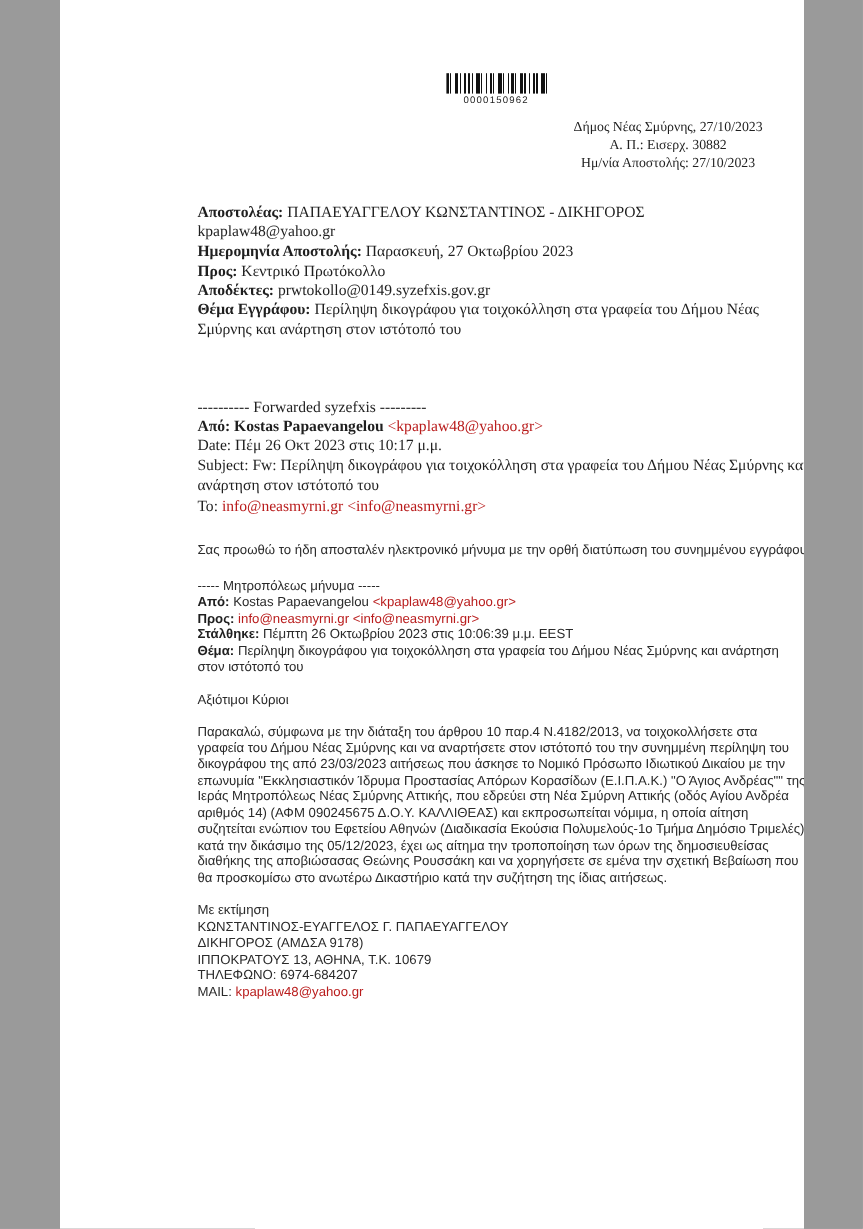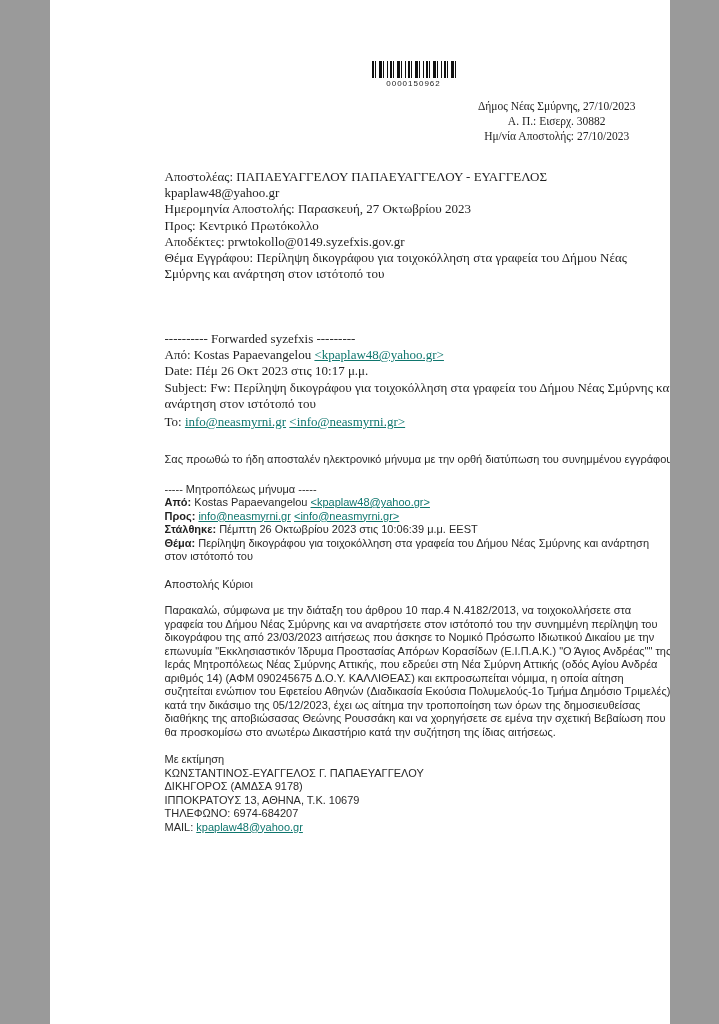--- a/index.html
+++ b/index.html
@@ -32,29 +32,29 @@
     font-family:"Liberation Serif",serif;
     font-size:11.5px;line-height:15px;
     text-align:center;color:#1f1f1f;
   }
   
   .hdr{
     position:absolute;left:115px;top:169px;width:502px;
     font-family:"Liberation Serif",serif;
     font-size:13px;line-height:16.2px;color:#1f1f1f;
   }
-  .hdr b,.fwd b{font-weight:normal;}
+  .hdr b,.fwd b{font-weight:bold;}
   
   .fwd{
     position:absolute;left:115px;top:331px;width:515px;
     font-family:"Liberation Serif",serif;
     font-size:13px;line-height:16.2px;color:#1f1f1f;
   }
   .fwd .to-line{margin-top:2px;}
-  a.doclink{color:#0f766e;text-decoration:underline;}
+  a.doclink{color:#b91c1c;}
   
   .sansbody{
     position:absolute;left:115px;top:453px;width:508px;
     font-family:"Liberation Sans",sans-serif;
     font-size:11px;line-height:13.5px;color:#2a2a2a;
   }
   .sansbody .blk-intro{margin:0 0 16px 0;}
   .sansbody .blk-fwdhdr{margin:0 0 14px 0;}
   .sansbody .blk-salutation{margin:0 0 13px 0;}
   .sansbody .blk-paragraph{margin:0 0 14px 0;}
@@ -73,21 +73,21 @@
 
   <div class="stamp">
     <div>Δήμος Νέας Σμύρνης, 27/10/2023</div>
     <div>Α. Π.: Εισερχ. 30882</div>
     <div>Ημ/νία Αποστολής: 27/10/2023</div>
   </div>
 
   <div class="hdr">
     <div>
       <b>Αποστολέας:</b>
-      <span>ΠΑΠΑΕΥΑΓΓΕΛΟΥ ΠΑΠΑΕΥΑΓΓΕΛΟΥ - ΕΥΑΓΓΕΛΟΣ</span>
+      <span>ΠΑΠΑΕΥΑΓΓΕΛΟΥ ΚΩΝΣΤΑΝΤΙΝΟΣ - ΔΙΚΗΓΟΡΟΣ</span>
     </div>
     <div>
       <span>kpaplaw48@yahoo.gr</span>
     </div>
     <div>
       <b>Ημερομηνία Αποστολής:</b>
       <span>Παρασκευή, 27 Οκτωβρίου 2023</span>
     </div>
     <div>
       <b>Προς:</b>
@@ -143,21 +143,21 @@
       <div>
         <b>Στάλθηκε:</b>
         <span>Πέμπτη 26 Οκτωβρίου 2023 στις 10:06:39 μ.μ. EEST</span>
       </div>
       <div>
         <b>Θέμα:</b>
         <span>Περίληψη δικογράφου για τοιχοκόλληση στα γραφεία του Δήμου Νέας Σμύρνης και ανάρτηση στον ιστότοπό του</span>
       </div>
     </div>
 
-    <p class="blk-salutation">Αποστολής Κύριοι</p>
+    <p class="blk-salutation">Αξιότιμοι Κύριοι</p>
 
     <p class="blk-paragraph">Παρακαλώ, σύμφωνα με την διάταξη του άρθρου 10 παρ.4 Ν.4182/2013, να τοιχοκολλήσετε στα γραφεία του Δήμου Νέας Σμύρνης και να αναρτήσετε στον ιστότοπό του την συνημμένη περίληψη του δικογράφου της από 23/03/2023 αιτήσεως που άσκησε το Νομικό Πρόσωπο Ιδιωτικού Δικαίου με την επωνυμία "Εκκλησιαστικόν Ίδρυμα Προστασίας Απόρων Κορασίδων (Ε.Ι.Π.Α.Κ.) "Ο Άγιος Ανδρέας"" της Ιεράς Μητροπόλεως Νέας Σμύρνης Αττικής, που εδρεύει στη Νέα Σμύρνη Αττικής (οδός Αγίου Ανδρέα αριθμός 14) (ΑΦΜ 090245675 Δ.Ο.Υ. ΚΑΛΛΙΘΕΑΣ) και εκπροσωπείται νόμιμα, η οποία αίτηση συζητείται ενώπιον του Εφετείου Αθηνών (Διαδικασία Εκούσια Πολυμελούς-1ο Τμήμα Δημόσιο Τριμελές) κατά την δικάσιμο της 05/12/2023, έχει ως αίτημα την τροποποίηση των όρων της δημοσιευθείσας διαθήκης της αποβιώσασας Θεώνης Ρουσσάκη και να χορηγήσετε σε εμένα την σχετική Βεβαίωση που θα προσκομίσω στο ανωτέρω Δικαστήριο κατά την συζήτηση της ίδιας αιτήσεως.</p>
 
     <div class="blk-signature">
       <div>Με εκτίμηση</div>
       <div>ΚΩΝΣΤΑΝΤΙΝΟΣ-ΕΥΑΓΓΕΛΟΣ Γ. ΠΑΠΑΕΥΑΓΓΕΛΟΥ</div>
       <div>ΔΙΚΗΓΟΡΟΣ (ΑΜΔΣΑ 9178)</div>
       <div>ΙΠΠΟΚΡΑΤΟΥΣ 13, ΑΘΗΝΑ, Τ.Κ. 10679</div>
       <div>ΤΗΛΕΦΩΝΟ: 6974-684207</div>
       <div>

